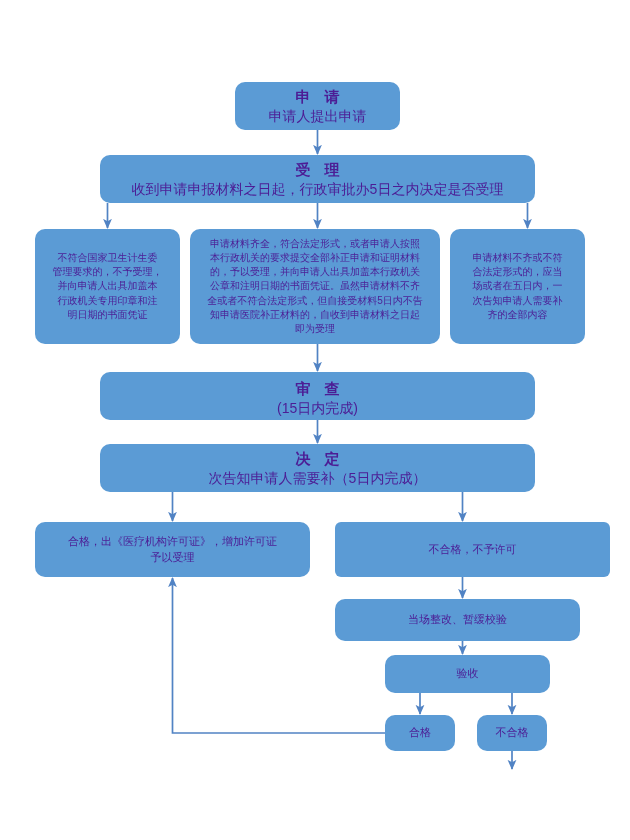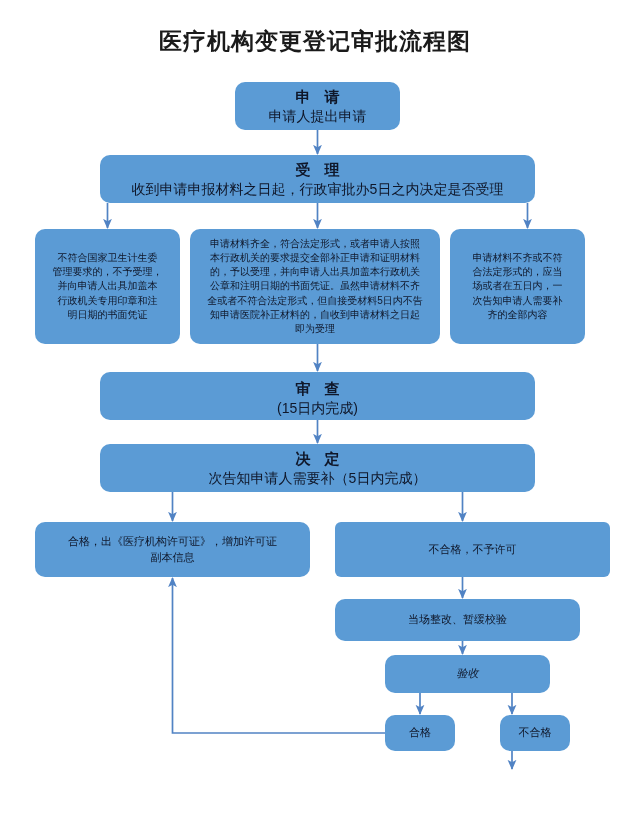--- a/index.html
+++ b/index.html
@@ -30,21 +30,21 @@
     font-weight: bold;
     color: #1a1a1a;
     letter-spacing: 1px;
     white-space: nowrap;
   }
   .node {
     position: absolute;
     box-sizing: border-box;
     background: #5b9bd5;
     border-radius: 10px;
-    color: #0f172a;
+    color: #4c1d95;
     display: flex;
     flex-direction: column;
     align-items: center;
     justify-content: center;
     text-align: center;
     padding: 3px 6px;
     line-height: 1.28;
   }
   .node .n-title {
     font-size: 15px;
@@ -73,21 +73,20 @@
     width: 630px;
     height: 840px;
     pointer-events: none;
   }
 </style>
 </head>
 <body>
 
 <div id="chart-root">
 
-  <div class="page-title">医疗机构变更登记审批流程图</div>
 
   <svg id="connectors" viewBox="0 0 630 840">
     <defs>
       <marker id="arrowhead" markerWidth="7" markerHeight="7" refX="5.4" refY="3" orient="auto" markerUnits="strokeWidth">
         <path d="M0,0.4 L6,3 L0,5.6 L1.5,3 Z" fill="#5183c4"></path>
       </marker>
     </defs>
     <g stroke="#5183c4" stroke-width="1.7" fill="none" marker-end="url(#arrowhead)">
 
       <path d="M317.5,130 L317.5,154"></path>
@@ -157,37 +156,37 @@
     <div class="n-sub">(15日内完成)</div>
   </div>
 
   <div class="node" style="left:100px; top:444px; width:435px; height:48px;">
     <div class="n-title">决 定</div>
     <div class="n-sub">次告知申请人需要补（5日内完成）</div>
   </div>
 
   <div class="node mid-label" style="left:35px; top:522px; width:275px; height:55px;">
     <div class="n-body">合格，出《医疗机构许可证》，增加许可证
-副本信息</div>
+予以受理</div>
   </div>
 
   <div class="node mid-label" style="left:335px; top:522px; width:275px; height:55px;border-radius:6px;">
     <div class="n-body">不合格，不予许可</div>
   </div>
 
   <div class="node mid-label" style="left:335px; top:599px; width:245px; height:42px;">
     <div class="n-body">当场整改、暂缓校验</div>
   </div>
 
-  <div class="node mid-label" style="left:385px; top:655px; width:165px; height:38px;font-style:italic;">
+  <div class="node mid-label" style="left:385px; top:655px; width:165px; height:38px;">
     <div class="n-body">验收</div>
   </div>
 
   <div class="node small-label" style="left:385px; top:715px; width:70px; height:36px;">
     <div class="n-body">合格</div>
   </div>
 
-  <div class="node small-label" style="left:500px; top:715px; width:70px; height:36px;justify-content:center;">
+  <div class="node small-label" style="left:477px; top:715px; width:70px; height:36px;justify-content:center;">
     <div class="n-body">不合格</div>
   </div>
 
 
 </div>
 
 </body></html>

